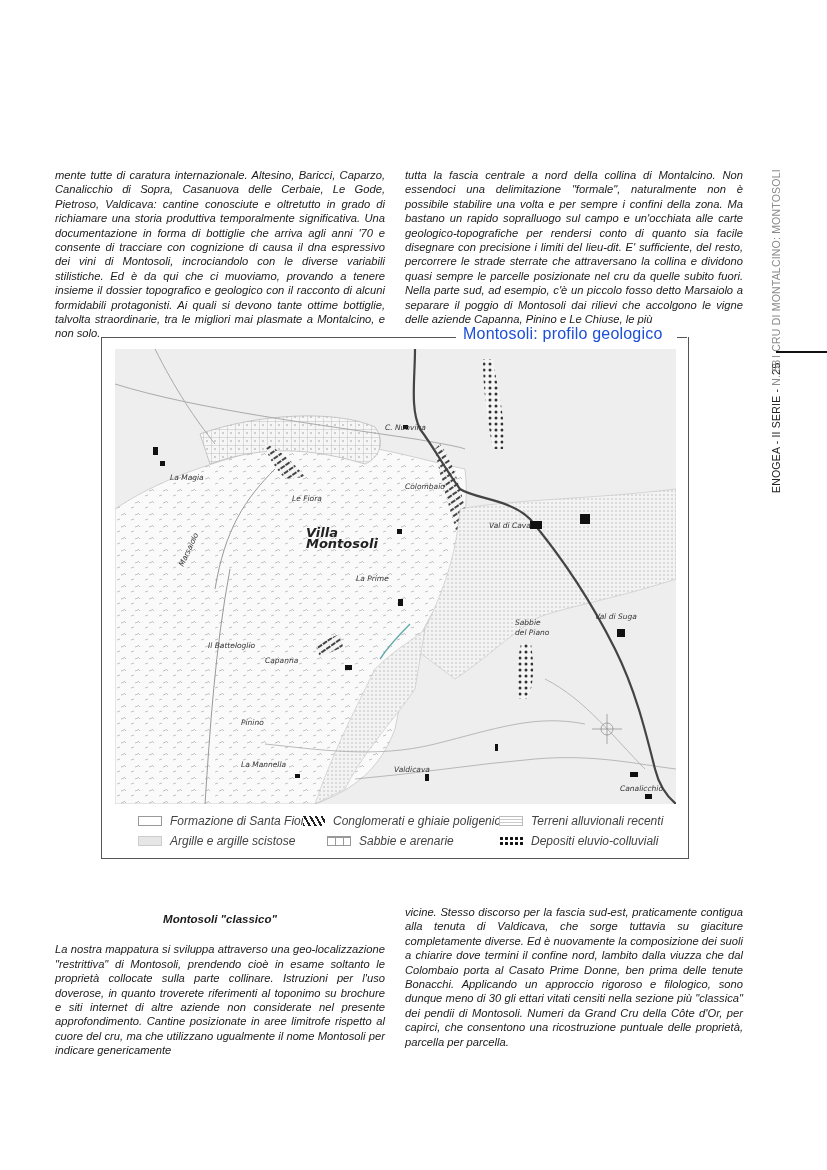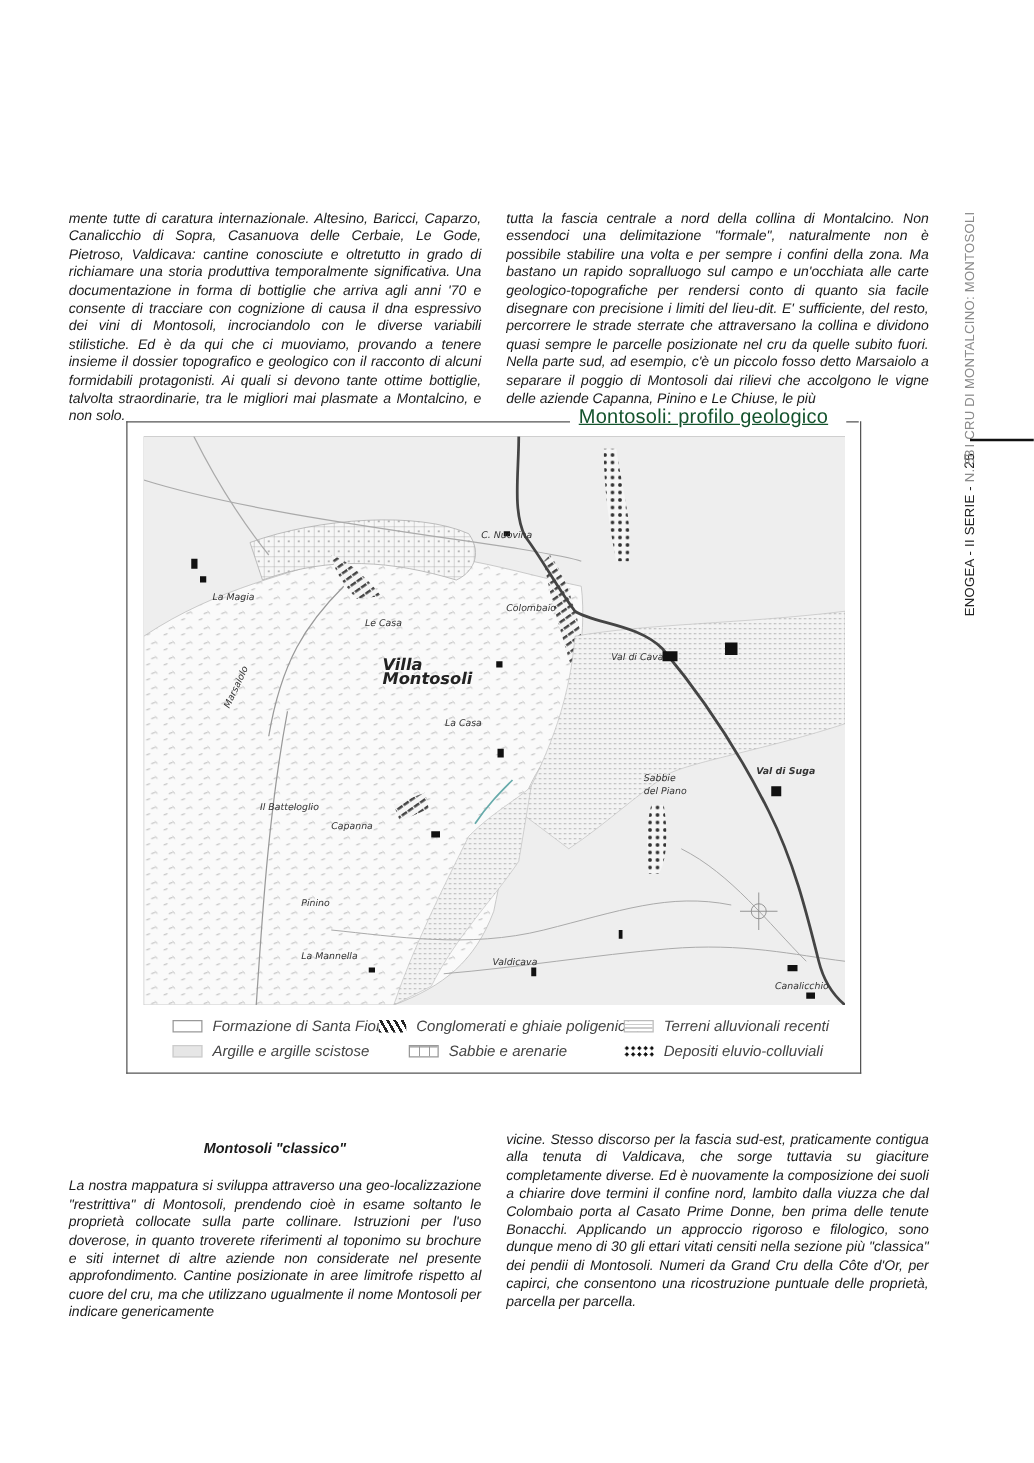--- a/index.html
+++ b/index.html
@@ -19,22 +19,22 @@
   #run-section { left:12px; top:220px; color:#8a8a8a; }
   #run-page { left:12px; top:237px; color:#222; font-size:11px; }
   #run-journal { left:12px; top:355px; color:#222; }
   #run-journal .mag { color:#8a8a8a; }
   .runner-rule { position:absolute; left:776px; top:351px; width:51px; height:1.5px; background:#111; }
 
   .figure { position:absolute; left:101px; top:337px; width:586px; height:521px;
             border:1px solid #555; border-top:none; }
   .fig-top-left { position:absolute; left:101px; top:337px; width:355px; height:1px; background:#555; }
   .fig-top-right { position:absolute; left:677px; top:337px; width:10px; height:1px; background:#555; }
-  .fig-title { position:absolute; left:463px; top:325px; font-size:16px; color:#14532d; letter-spacing:0.2px;text-decoration:underline; }
-  .map { position:absolute; left:115px; top:349px; width:561px; height:455px; background:#a3a3a3; overflow:hidden; }
+  .fig-title { position:absolute; left:463px; top:325px; font-size:16px; color:#1d4ed8; letter-spacing:0.2px; }
+  .map { position:absolute; left:115px; top:349px; width:561px; height:455px; background:#ef4444; overflow:hidden; }
   .map svg { position:absolute; left:0; top:0; }
   .map-label { position:absolute; font-family:"DejaVu Sans", sans-serif; font-style:italic;
                font-size:7.5px; color:#333; white-space:nowrap; }
   .map-label.big { font-size:13px; font-weight:bold; color:#222; line-height:11px; }
   .legend { position:absolute; left:133px; top:812px; width:540px; height:40px; font-size:12px; color:#444;font-style:italic; }
   .leg-item { position:absolute; display:flex; align-items:center; white-space:nowrap; }
   .swatch { width:24px; height:10px; border:1px solid #999; margin-right:8px; box-sizing:border-box; }
   .sw-santa { background:#fff; }
   .sw-argille { background:#e6e6e6; border-color:#ccc; }
   .sw-congl { background:repeating-linear-gradient(60deg,#222 0 2px,#fff 2px 5px); border:none; width:22px; }
@@ -136,30 +136,30 @@
       <rect x="180" y="425" width="5" height="4"></rect>
       <rect x="310" y="425" width="4" height="7"></rect>
       <rect x="380" y="395" width="3" height="7"></rect>
       <rect x="515" y="423" width="8" height="5"></rect>
       <rect x="530" y="445" width="7" height="5"></rect>
     </g>
   </svg>
 
   <span class="map-label" style="left:270px;top:74px;">C. Nuovina</span>
   <span class="map-label" style="left:55px;top:124px;">La Magia</span>
-  <span class="map-label" style="left:177px;top:145px;">Le Casa</span>
+  <span class="map-label" style="left:177px;top:145px;">Le Fiora</span>
   <span class="map-label" style="left:290px;top:133px;">Colombaio</span>
   <span class="map-label big" style="left:191px;top:178px;"><span>Villa</span><br><span>Montosoli</span></span>
   <span class="map-label" style="left:374px;top:172px;">Val di Cava</span>
-  <span class="map-label" style="left:241px;top:225px;">La Casa</span>
+  <span class="map-label" style="left:241px;top:225px;">La Prime</span>
   <span class="map-label" style="left:62px;top:215px;transform:rotate(-65deg);transform-origin:left top;">Marsaiolo</span>
   <span class="map-label" style="left:93px;top:292px;">Il Batteloglio</span>
   <span class="map-label" style="left:150px;top:307px;">Capanna</span>
   <span class="map-label" style="left:400px;top:269px;line-height:10px;"><span>Sabbie</span><br><span>del Piano</span></span>
-  <span class="map-label" style="left:490px;top:263px;font-weight:bold;">Val di Suga</span>
+  <span class="map-label" style="left:480px;top:263px;">Val di Suga</span>
   <span class="map-label" style="left:126px;top:369px;">Pinino</span>
   <span class="map-label" style="left:126px;top:411px;">La Mannella</span>
   <span class="map-label" style="left:279px;top:416px;">Valdicava</span>
   <span class="map-label" style="left:505px;top:435px;">Canalicchio</span>
 </div>
 
 <div class="legend">
   <div class="leg-item" style="left:5px;top:2px;">
     <span class="swatch sw-santa"></span>
     <span>Formazione di Santa Fiora</span>

